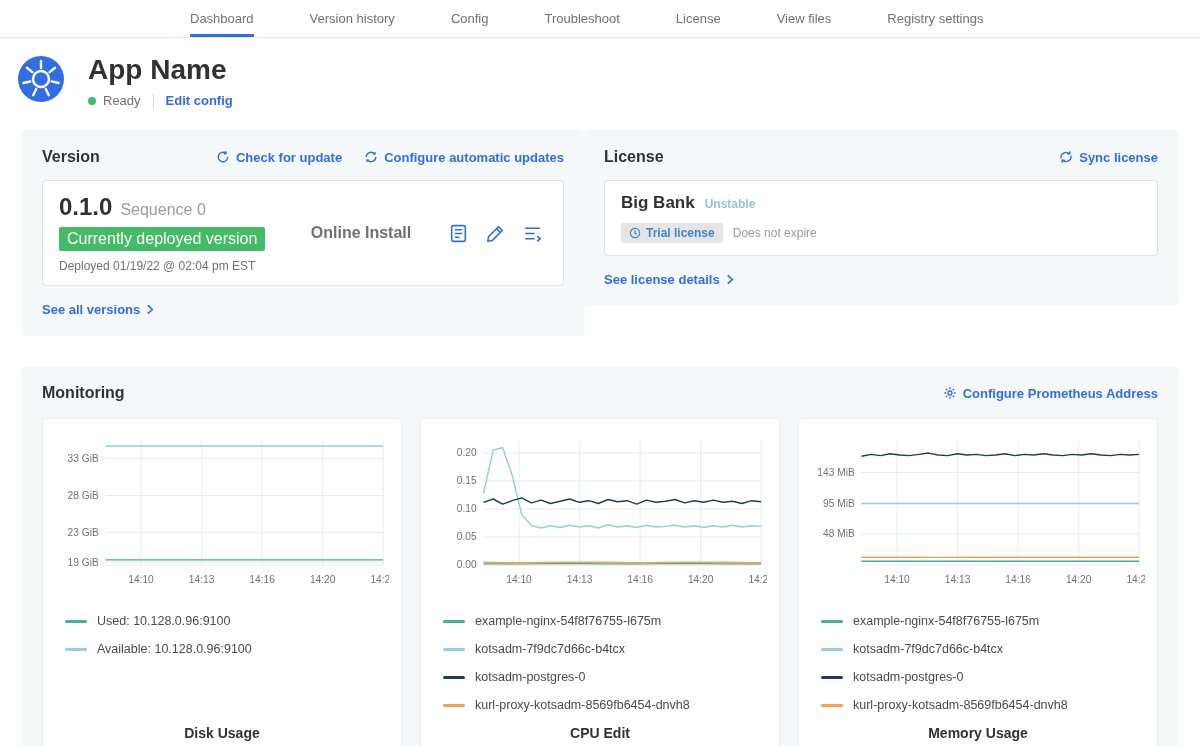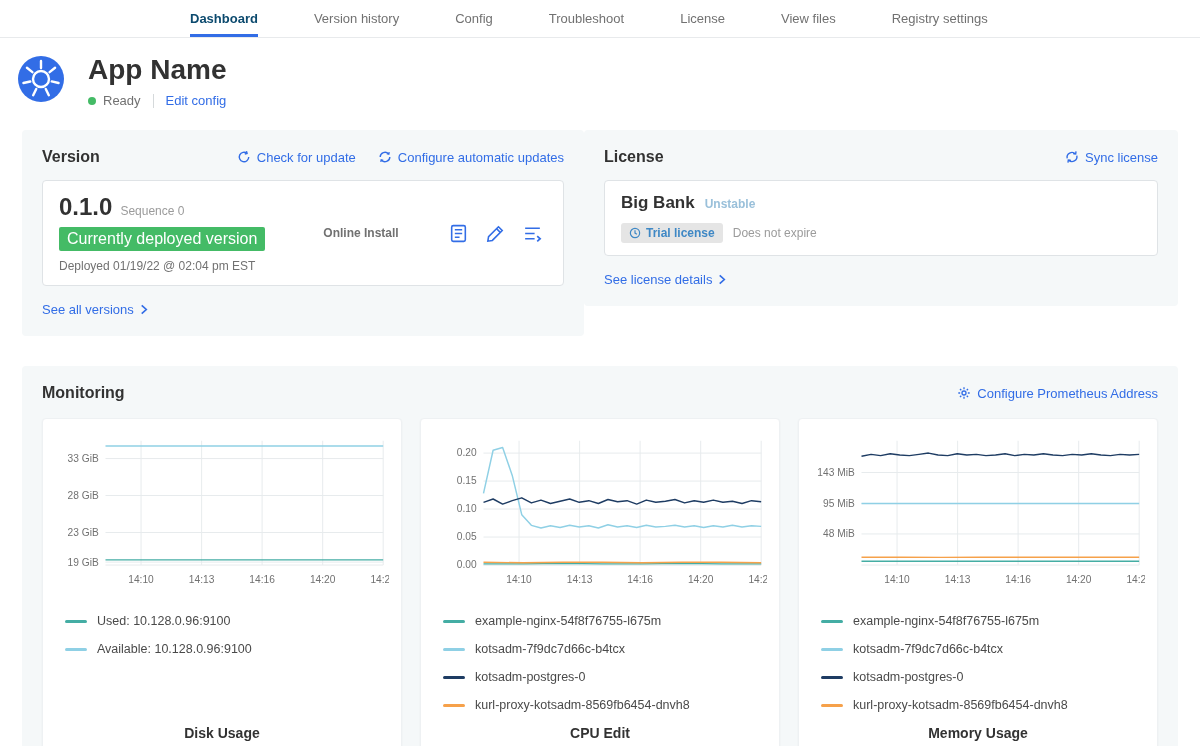--- a/index.html
+++ b/index.html
@@ -4,49 +4,49 @@
 <style>
   *{box-sizing:border-box;margin:0;padding:0}
   html,body{background:#fff}
   body{font-family:"Liberation Sans",sans-serif;color:#323232;width:1200px}
   .page{width:1200px;min-height:746px;background:#fff;overflow:hidden}
 
   
   .top-nav{height:38px;border-bottom:1px solid #e8eaec;display:flex;background:#fff}
   .tabs{display:flex;gap:56px;margin-left:190px}
   .tab{display:flex;align-items:center;font-size:13px;color:#717171;cursor:pointer;border-bottom:3px solid transparent;padding-top:3px;text-decoration:none;white-space:nowrap}
-  .tab.active{color:#0c4a6e;font-weight:700;border-bottom-color:#326de6}
+  .tab.active{color:#737373;font-weight:400;border-bottom-color:#326de6}
 
   
   .app-header{display:flex;align-items:center;gap:22px;padding:16px 16px 22px}
   .logo{flex:0 0 auto}
   .app-title{font-size:28px;font-weight:700}
   .status-row{display:flex;align-items:center;margin-top:7px;font-size:13px;color:#717171}
   .dot{width:8px;height:8px;border-radius:50%;background:#44bb66;margin-right:7px}
   .vdiv{width:1px;height:14px;background:#d5d9db;margin:0 12px}
-  a.blue{color:#326de6;font-weight:400;font-size:13px;text-decoration:none;cursor:pointer;display:inline-flex;align-items:center;gap:6px;white-space:nowrap}
+  a.blue{color:#326de6;font-weight:700;font-size:13px;text-decoration:none;cursor:pointer;display:inline-flex;align-items:center;gap:6px;white-space:nowrap}
   a.blue svg{flex:0 0 auto}
 
   
   .cards-row{display:flex;padding:0 22px;align-items:flex-start}
   .card{background:#f5f8f9;border-radius:4px;padding:18px 20px}
   .version-card{flex:0 0 562px}
   .license-card{flex:1}
   .card-head{display:flex;justify-content:space-between;align-items:center;margin-bottom:14px}
   .card-head h2{font-size:16px;font-weight:700}
   .head-links{display:flex;gap:22px;align-items:center}
   .white-box{background:#fff;border:1px solid #dfe3e6;border-radius:4px;padding:12px 16px}
   .version-box{display:flex;align-items:center}
   .v-left{flex:0 0 auto;min-width:215px}
   .vline{display:flex;align-items:baseline}
   .vnum{font-size:24px;font-weight:700}
-  .seq{font-size:12px;color:#9b9b9b;margin-left:8px}
+  .seq{font-size:16px;color:#9b9b9b;margin-left:8px}
   .badge-green{display:inline-block;background:#44bb66;color:#fff;font-size:16px;padding:3px 8px;border-radius:2px;margin-top:6px}
   .deployed{font-size:12px;color:#717171;margin-top:8px}
-  .v-mid{flex:1;text-align:center;font-size:12px;color:#717171;font-weight:700}
+  .v-mid{flex:1;text-align:center;font-size:16px;color:#717171;font-weight:700}
   .v-icons{display:flex;gap:16px;align-items:center;padding-right:4px}
   .v-icons a{cursor:pointer;display:flex}
   .see-link{margin-top:16px;display:inline-flex}
 
   
   .lic-name-row{display:flex;align-items:baseline}
   .lic-name{font-size:17px;font-weight:700}
   .lic-channel{font-size:12px;color:#9ac0da;margin-left:10px;font-weight:600}
   .lic-meta{display:flex;align-items:center;margin-top:10px;gap:10px}
   .badge-trial{display:inline-flex;align-items:center;gap:5px;background:#e5e5e5;color:#3f88c5;font-size:12px;padding:3px 8px;border-radius:3px;font-weight:600}

